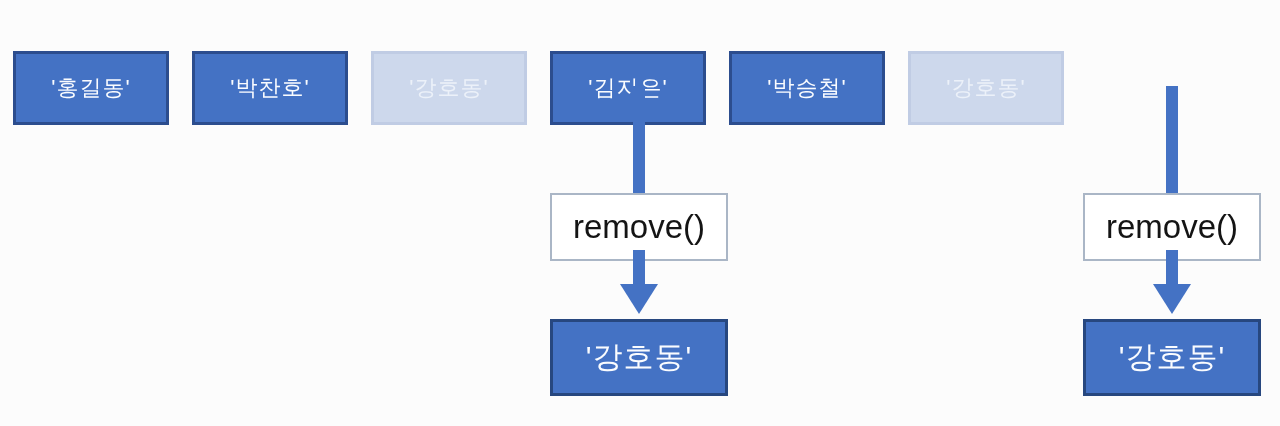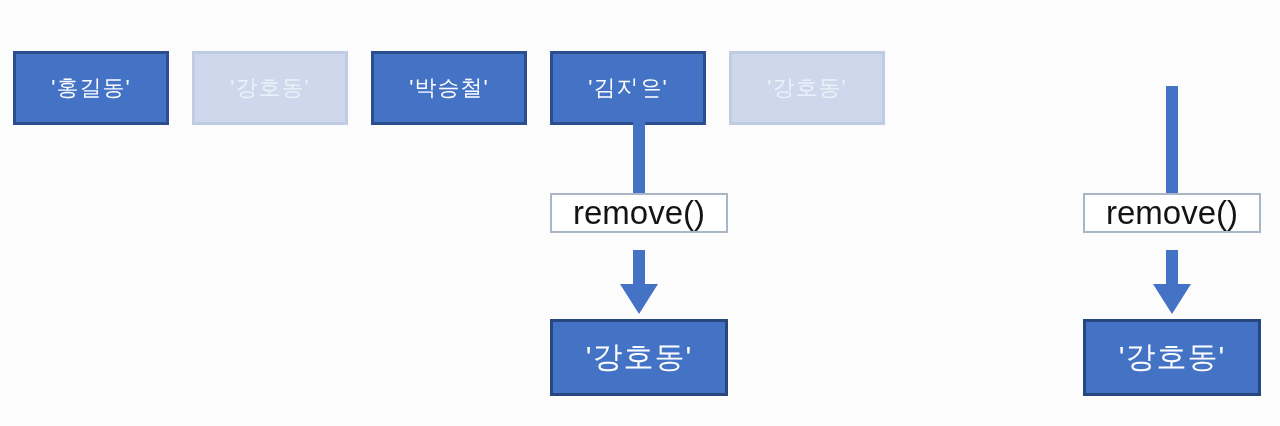--- a/index.html
+++ b/index.html
@@ -67,21 +67,21 @@
     border-left: 19px solid transparent;
     border-right: 19px solid transparent;
     border-top: 30px solid #4472c4;
   }
 
   .method-box {
     position: absolute;
     top: 193px;
     left: calc(var(--cx) - 89px);
     width: 178px;
-    height: 40px;
+    height: 68px;
     box-sizing: border-box;
     background: #ffffff;
     border: 2px solid #aab6c6;
     color: #141414;
     display: flex;
     align-items: center;
     justify-content: center;
     font-size: 33px;
   }
 
@@ -101,23 +101,24 @@
     font-size: 30px;
     letter-spacing: 1px;
   }
 </style>
 </head>
 <body>
 
 <div class="stage">
 
   <div class="cell">'홍길동'</div>
+  <div class="cell">'박찬호'</div>
   <div class="cell light">'강호동'</div>
+  <div class="cell">'김지은'</div>
   <div class="cell">'박승철'</div>
-  <div class="cell">'김지은'</div>
   <div class="cell light">'강호동'</div>
 
   <div class="shaft shaft-top op1"></div>
   <div class="method-box op1">
     <span>remove()</span>
   </div>
   <div class="shaft shaft-bottom op1"></div>
   <div class="arrowhead op1"></div>
   <div class="result-box op1">
     <span>'강호동'</span>

